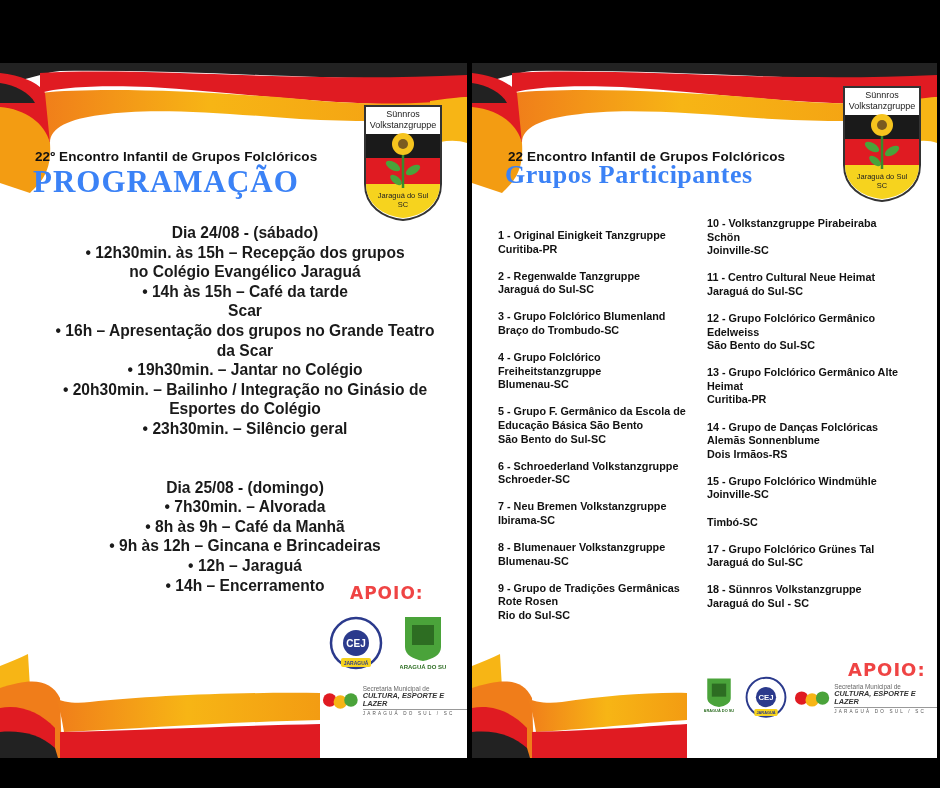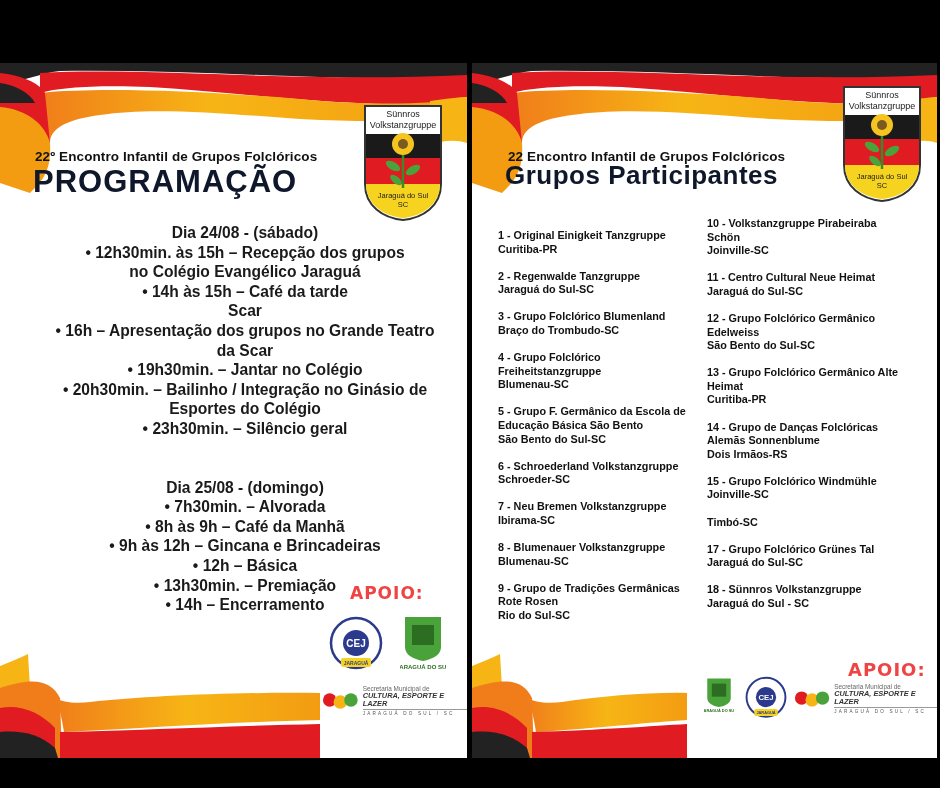--- a/index.html
+++ b/index.html
@@ -14,21 +14,21 @@
 
   
   .ribbon-top { position: absolute; left: 0; top: 0; width: 100%; height: 150px; }
   .ribbon-bottom { position: absolute; left: 0; bottom: 0; width: 100%; height: 110px; }
 
   
   .crest { position: absolute; width: 80px; height: 118px; }
   .crest svg { width: 100%; height: 100%; }
 
   .subtitle { position: absolute; font-weight: bold; color: #111; font-size: 13.5px; letter-spacing: 0.1px; }
-  .big-title { position: absolute; font-weight: 900; color: #0f172a; font-family: Liberation Sans, sans-serif; }
+  .big-title { position: absolute; font-weight: 900; color: #3b82f6; font-family: Liberation Serif, serif; }
 
   
   .schedule { position: absolute; left: 35px; top: 160px; width: 420px; color: #1a1a1a; font-weight: bold; font-size: 15.6px; line-height: 19.6px; }
   .day-block { margin-bottom: 39px; text-align: center; }
   .day-title { display: block; }
   .sched-item { display: block; }
 
   
   .apoio { position: absolute; font-family: "DejaVu Sans", sans-serif; font-weight: 900; color: #ef4444; letter-spacing: 1px; }
 
@@ -105,22 +105,21 @@
       <span class="sched-item">• 19h30min. – Jantar no Colégio</span>
       <span class="sched-item">• 20h30min. – Bailinho / Integração no Ginásio de</span>
       <span class="sched-item">Esportes do Colégio</span>
       <span class="sched-item">• 23h30min. – Silêncio geral</span>
     </div>
     <div class="day-block">
       <span class="day-title">Dia 25/08 - (domingo)</span>
       <span class="sched-item">• 7h30min. – Alvorada</span>
       <span class="sched-item">• 8h às 9h – Café da Manhã</span>
       <span class="sched-item">• 9h às 12h – Gincana e Brincadeiras</span>
-      <span class="sched-item">• 12h – Básica</span>
-      <span class="sched-item">• 13h30min. – Premiação</span>
+      <span class="sched-item">• 12h – Jaraguá</span>
       <span class="sched-item">• 14h – Encerramento</span>
     </div>
   </div>
 
   <svg class="ribbon-bottom" viewBox="0 0 467 110" preserveAspectRatio="none">
     <defs>
       <linearGradient id="gLb" x1="0" x2="1" y1="0" y2="0">
         <stop offset="0" stop-color="#f07d1a"></stop>
           <stop offset="0.5" stop-color="#f7b515"></stop>
           <stop offset="1" stop-color="#f39c12"></stop>

